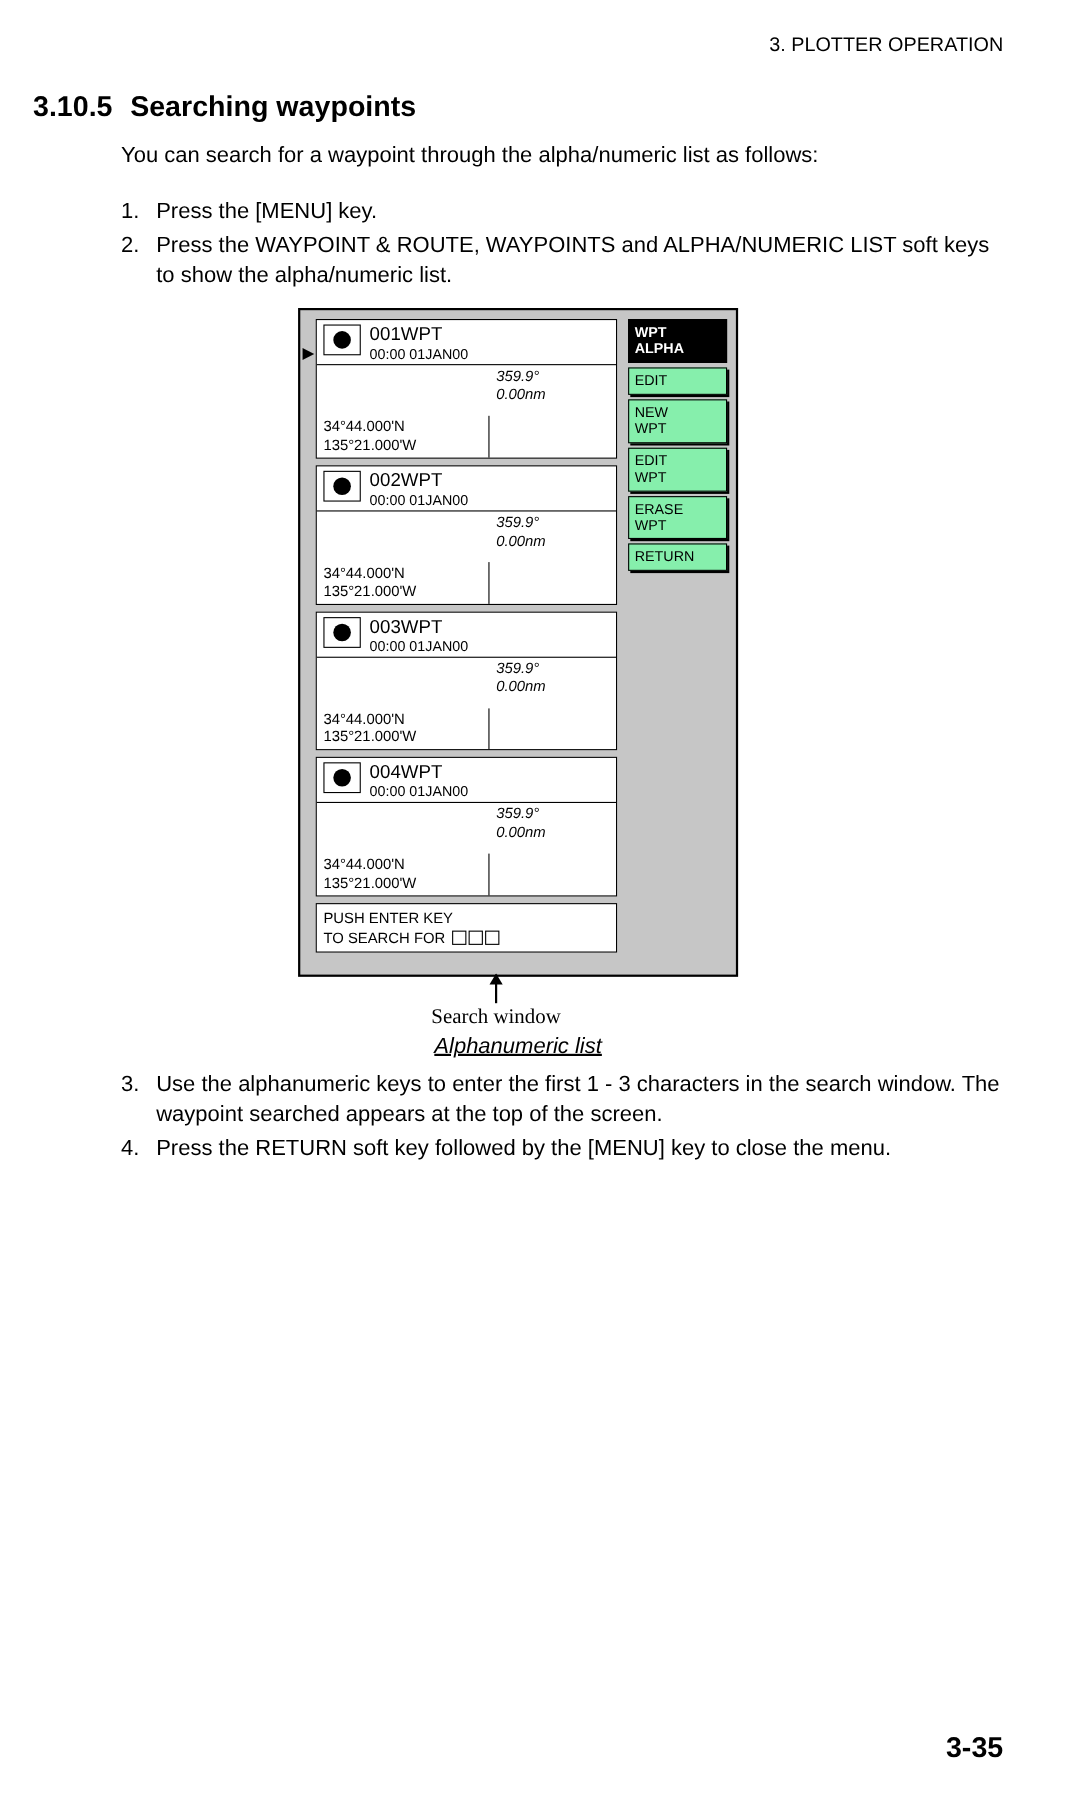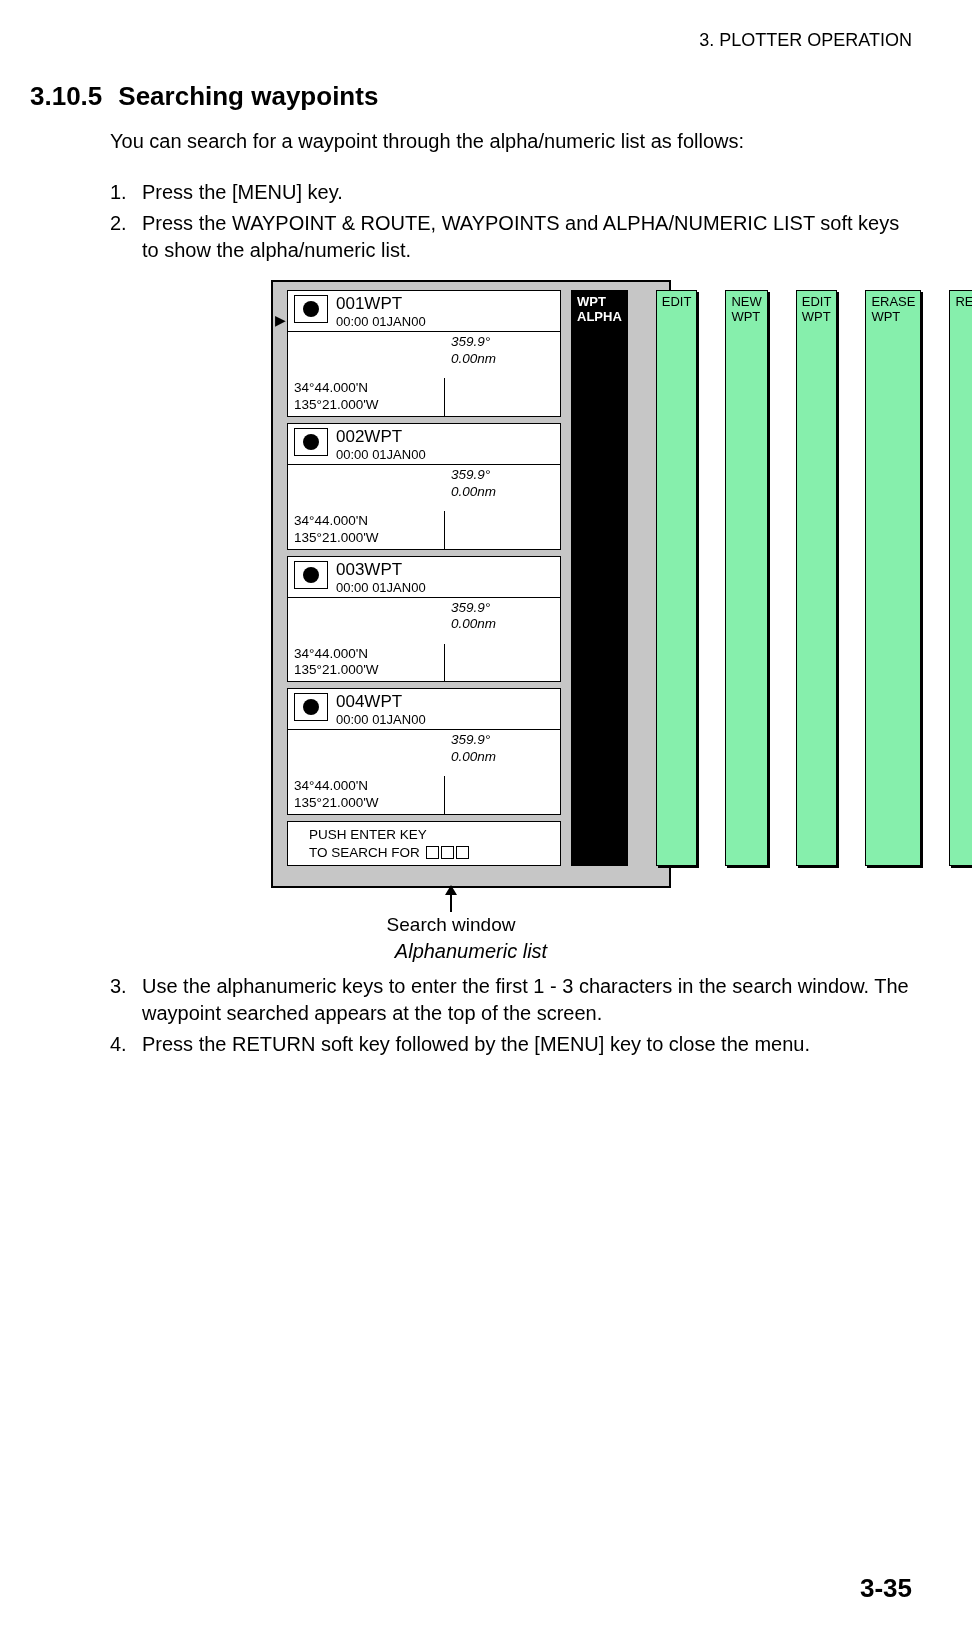--- a/index.html
+++ b/index.html
@@ -106,36 +106,36 @@
   }
   .wpt-coords {
     flex: 1.4;
     border-right: 1.5px solid #000;
     margin-top: 46px;
   }
   .wpt-bd { flex: 1; font-style: italic; }
   .search-box {
     border: 1.5px solid #000;
     background: #fff;
-    padding: 4px 21px;
+    padding: 4px 6px;
     font-size: 13.5px;
     line-height: 1.3;
   }
   .search-line2 { display: flex; align-items: center; gap: 6px; }
   .char-boxes { display: flex; gap: 2px; }
   .char-box {
     width: 13px;
     height: 13px;
     border: 1.5px solid #000;
   }
   .softkeys {
     width: 90px;
     display: flex;
-    flex-direction: row;
-    gap: 28px;
+    flex-direction: column;
+    gap: 4px;
   }
   .softkey {
     border: 1.5px solid #000;
     background: #86efac;
     font-size: 13px;
     line-height: 1.15;
     padding: 4px 5px;
     box-shadow: 2px 2px 0 #000;
     min-height: 24px;
   }
@@ -143,20 +143,21 @@
     background: #000;
     color: #fff;
     font-weight: bold;
     box-shadow: none;
   }
   .callout {
     display: flex;
     flex-direction: column;
     align-items: center;
     margin-top: -2px;
+    font-family: Liberation Serif, serif;
   }
   .callout-line {
     width: 2px;
     height: 26px;
     background: #000;
     position: relative;
   }
   .callout-line::before {
     content: "";
     position: absolute;
@@ -165,20 +166,21 @@
     border-left: 6px solid transparent;
     border-right: 6px solid transparent;
     border-bottom: 10px solid #000;
   }
   .callout-text { font-size: 19px; margin-top: 2px; }
   .caption {
     font-size: 20px;
     font-style: italic;
     text-align: center;
     margin-top: 4px;
+    text-decoration: underline;
   }
   .page-num {
     position: absolute;
     bottom: 30px;
     right: 60px;
     font-size: 26px;
     font-weight: bold;
   }
 </style>
 </head>

